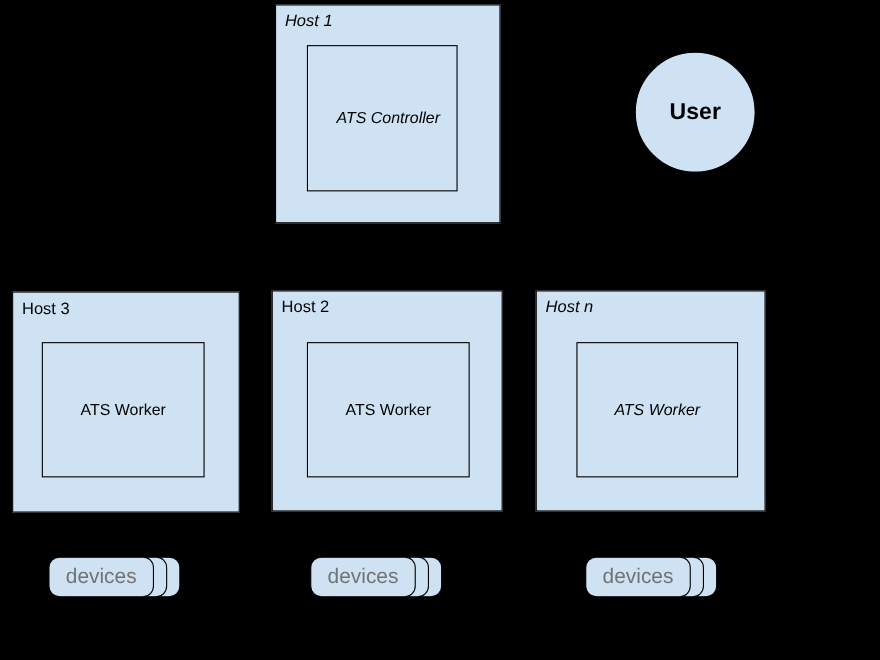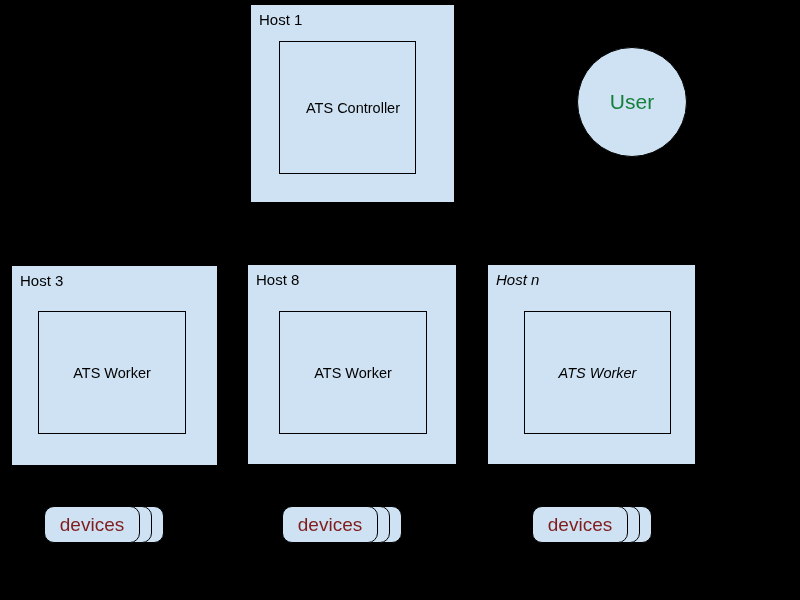--- a/index.html
+++ b/index.html
@@ -36,21 +36,21 @@
     box-sizing: border-box;
     display: flex;
     align-items: center;
     justify-content: center;
   }
   .inner-label {
     font-size: 14.5px;
     color: #000000;
     white-space: nowrap;
   }
-  #host1 { left: 250px; top: 4px;   width: 205px; height: 199px; }
+  #host1 { left: 250px; top: 4px;   width: 205px; height: 199px; font-style: italic; }
   #host1 .inner-box { left: 28px; top: 36px; width: 137px; height: 133px; padding-left: 11px; }
   #host2 { left: 11px;  top: 265px; width: 207px; height: 201px; }
   #host2 .inner-box { left: 26px; top: 45px; width: 148px; height: 123px; }
   #host3 { left: 247px; top: 264px; width: 210px; height: 201px; }
   #host3 .inner-box { left: 31px; top: 46px; width: 148px; height: 123px; }
   #hostn { left: 487px; top: 264px; width: 209px; height: 201px; font-style: italic; }
   #hostn .inner-box { left: 36px; top: 46px; width: 147px; height: 123px; }
 
   
   .user-circle {
@@ -58,21 +58,21 @@
     left: 577px; top: 47px;
     width: 110px; height: 110px;
     background: #cfe2f3;
     border: 1px solid #000000;
     border-radius: 50%;
     box-sizing: border-box;
     display: flex;
     align-items: center;
     justify-content: center;
   }
-  .user-label { font-size: 21px; color: #15803d; }
+  .user-label { font-size: 21px; color: #000000; font-weight: bold; }
 
   
   .devices-stack {
     position: absolute;
     width: 122px; height: 38px;
   }
   #devices1 { left: 44px;  top: 506px; }
   #devices2 { left: 282px; top: 506px; }
   #devices3 { left: 532px; top: 506px; }
   .device-card {
@@ -85,21 +85,21 @@
     box-sizing: border-box;
   }
   .card-back   { left: 24px; }
   .card-middle { left: 12px; }
   .card-front  {
     left: 0;
     display: flex;
     align-items: center;
     justify-content: center;
   }
-  .devices-label { font-size: 19px; color: #7f1d1d; }
+  .devices-label { font-size: 19px; color: #737373; }
 </style>
 </head>
 <body>
 
 <div class="canvas">
 
   <div class="host" id="host1">
     <span class="host-label">Host 1</span>
     <div class="inner-box">
       <span class="inner-label">ATS Controller</span>
@@ -111,21 +111,21 @@
   </div>
 
   <div class="host" id="host2">
     <span class="host-label">Host 3</span>
     <div class="inner-box">
       <span class="inner-label">ATS Worker</span>
     </div>
   </div>
 
   <div class="host" id="host3">
-    <span class="host-label">Host 8</span>
+    <span class="host-label">Host 2</span>
     <div class="inner-box">
       <span class="inner-label">ATS Worker</span>
     </div>
   </div>
 
   <div class="host" id="hostn">
     <span class="host-label">Host n</span>
     <div class="inner-box">
       <span class="inner-label">ATS Worker</span>
     </div>

